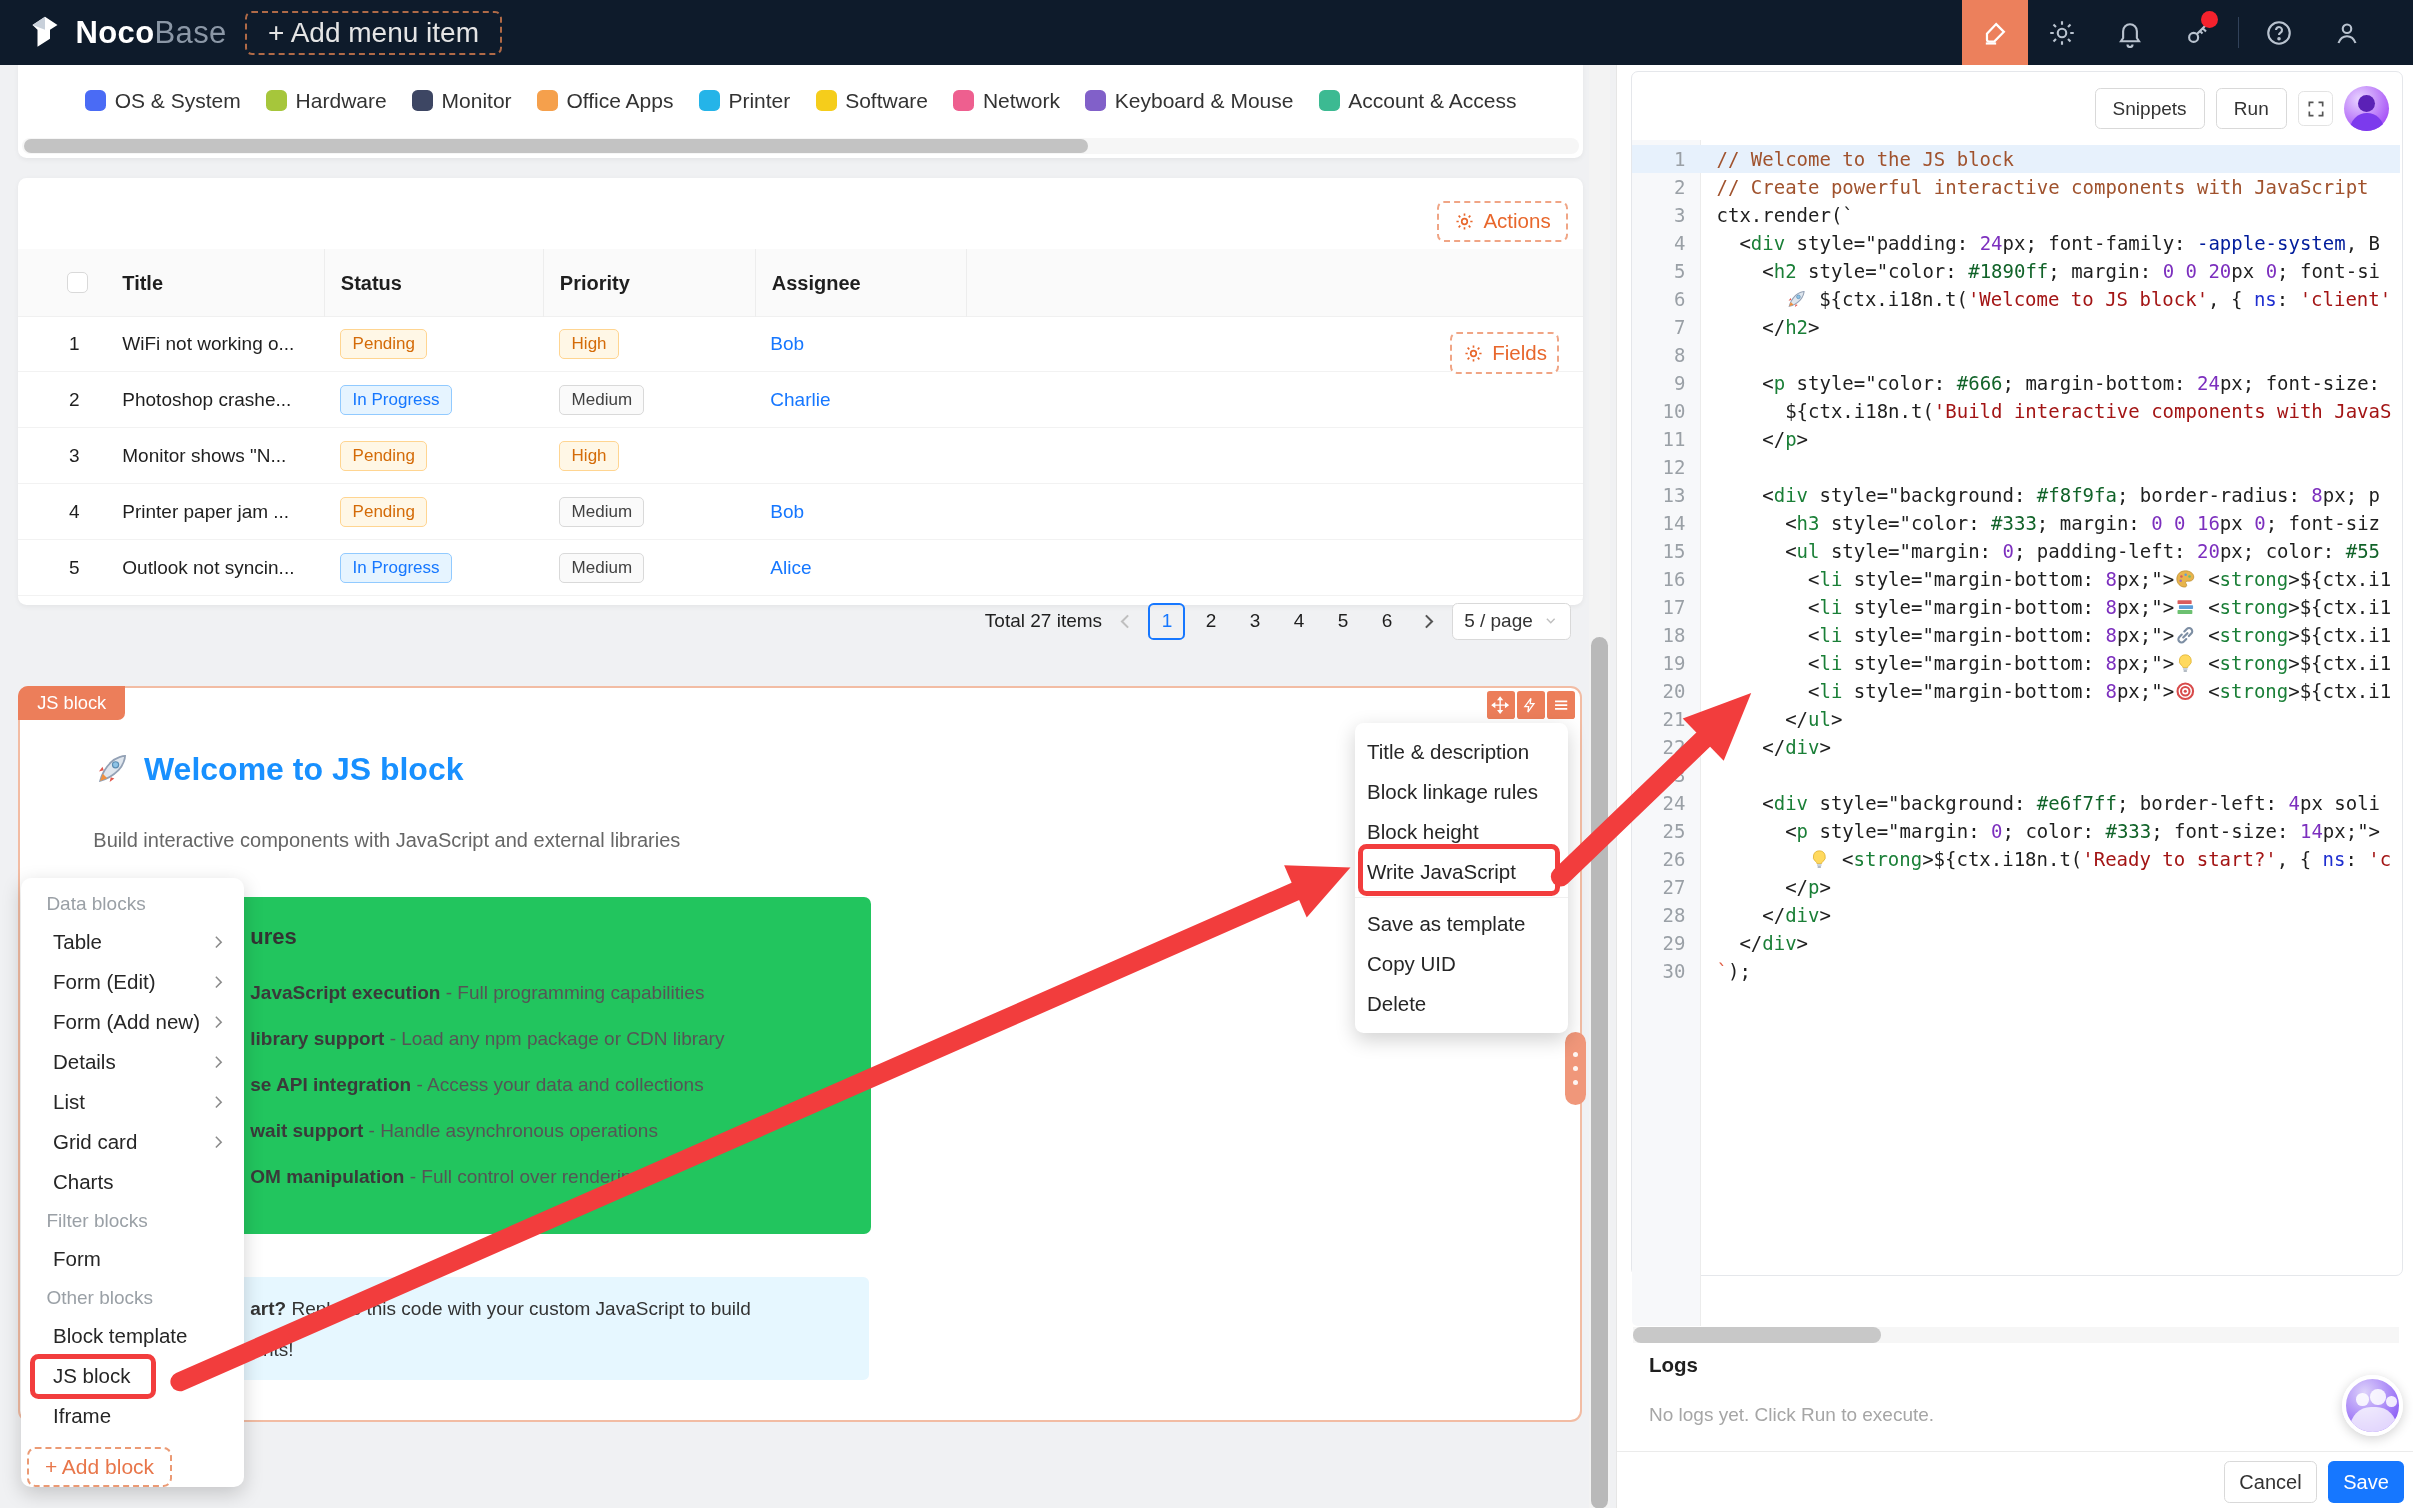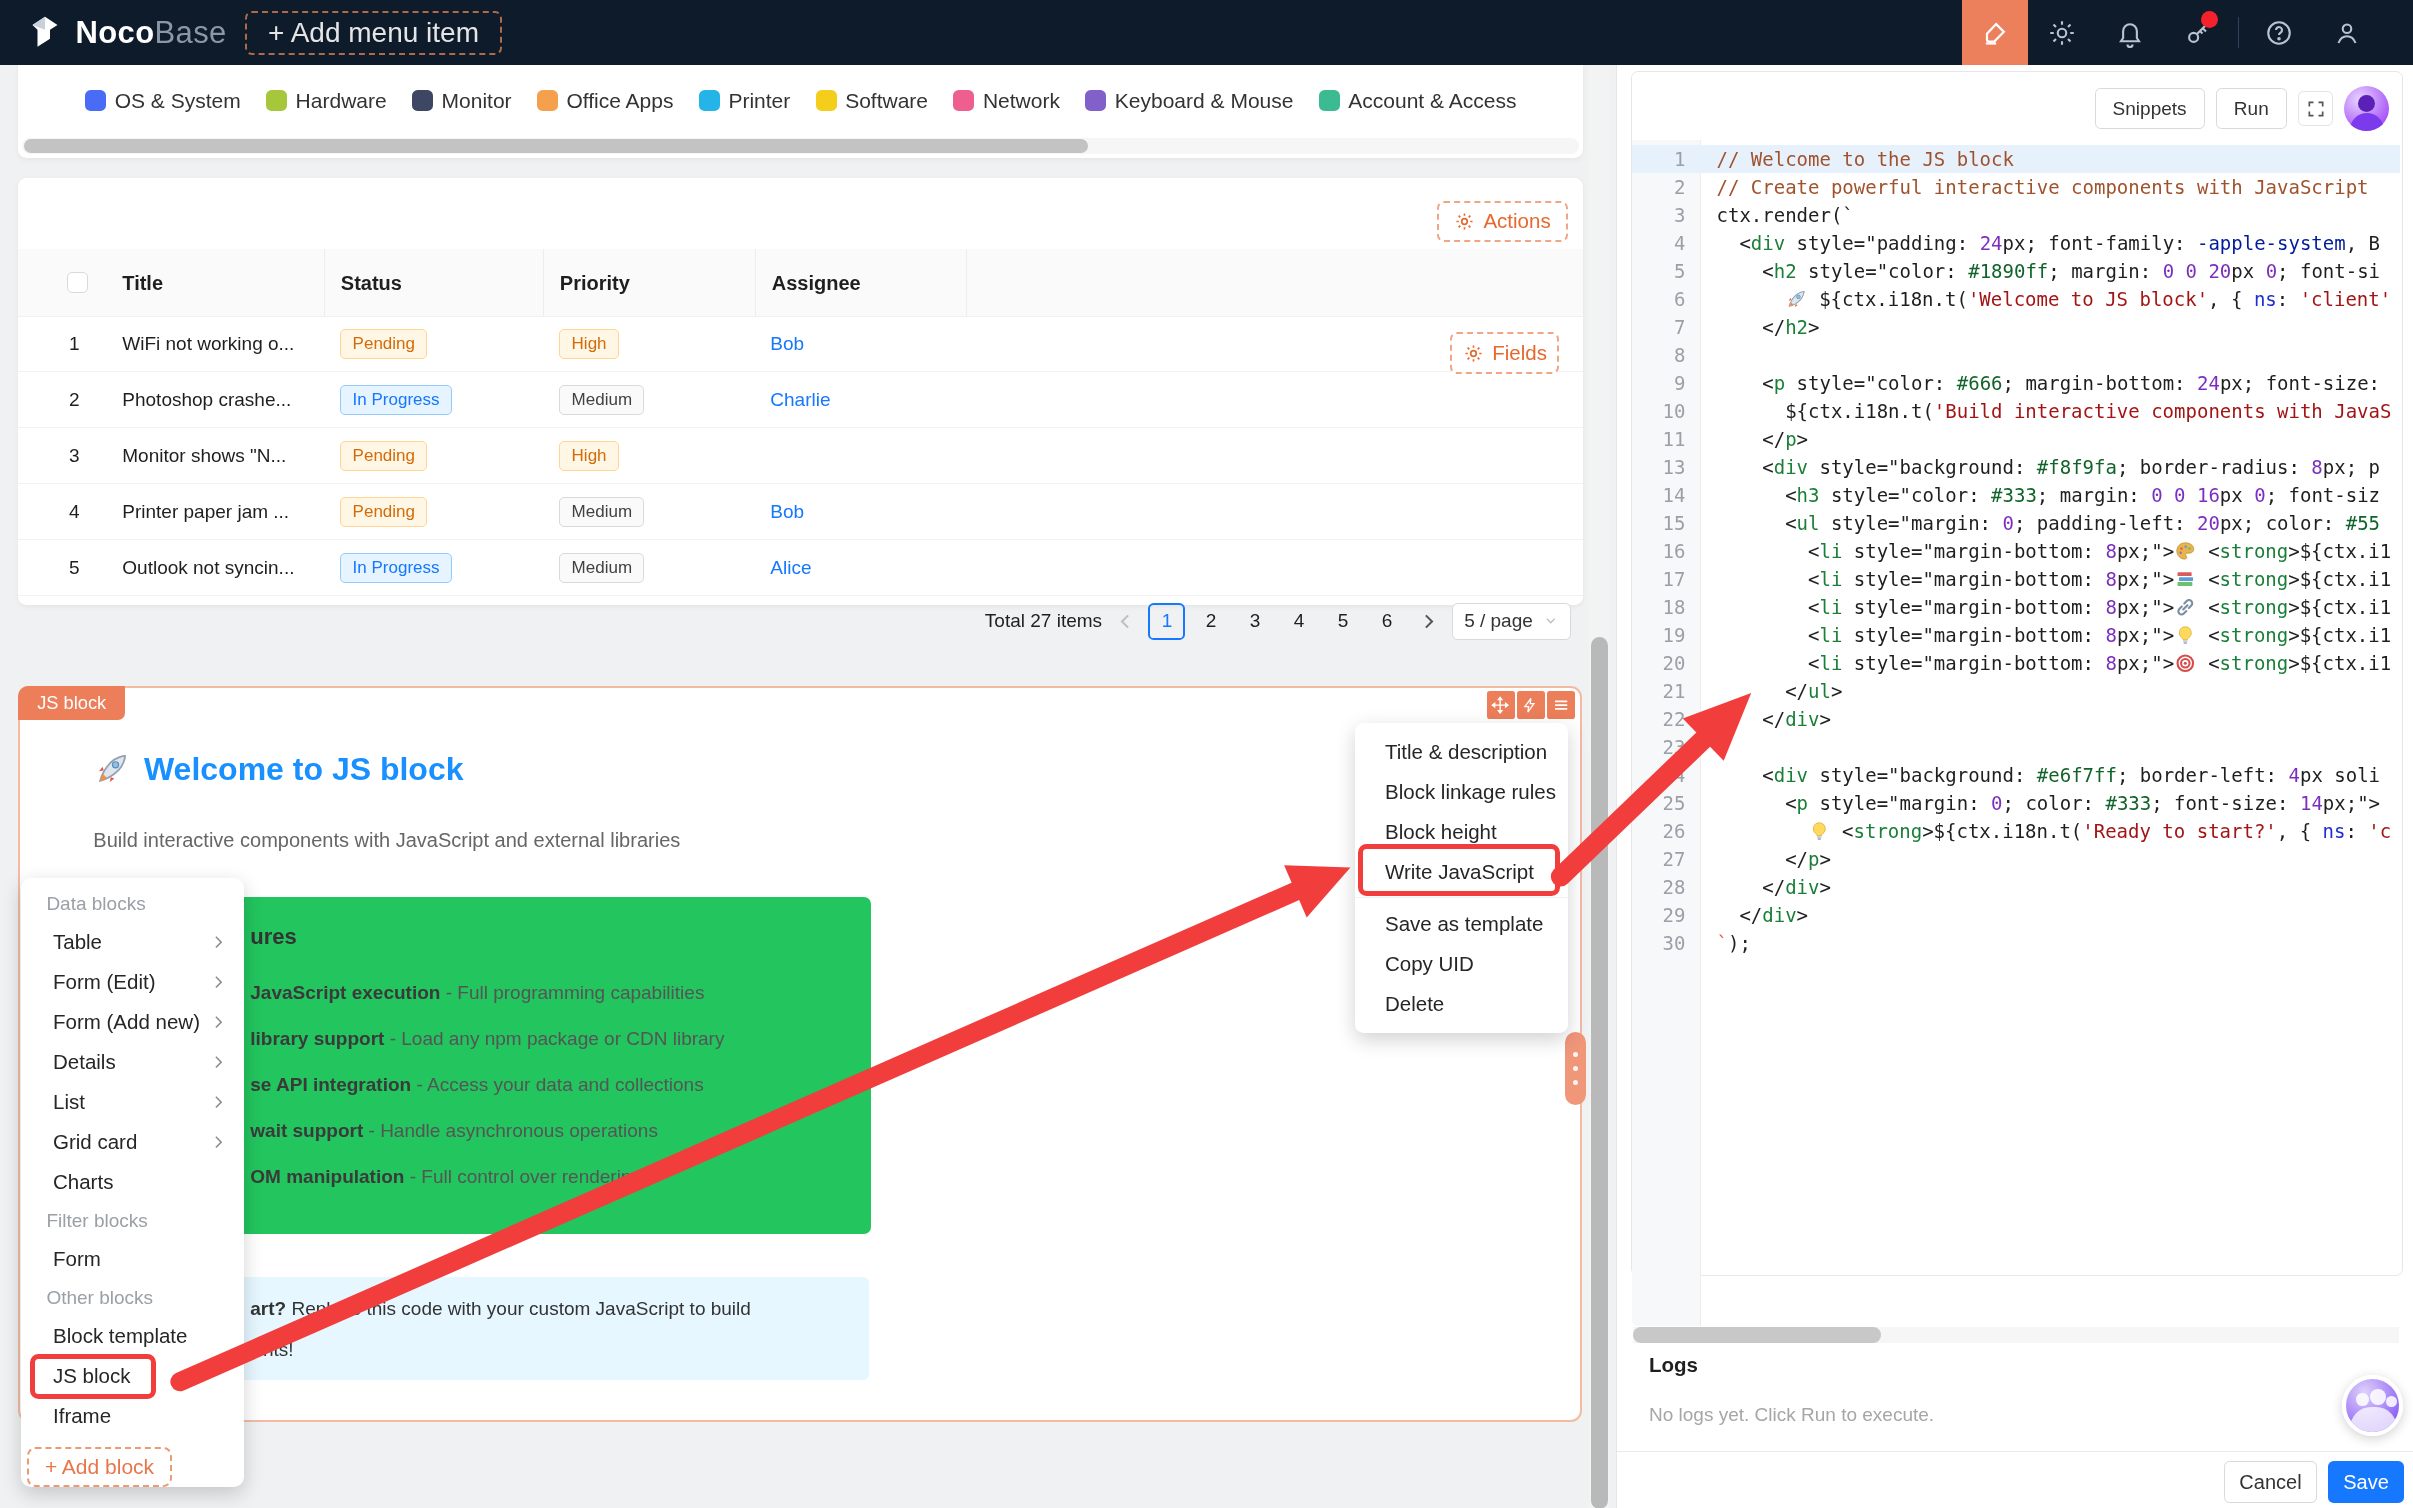--- a/index.html
+++ b/index.html
@@ -90,21 +90,21 @@
   
   .block-menu { left:21px; top:878px; width:223px; height:609px; background:#fff; border-radius:10px; box-shadow:0 6.4px 20px rgba(0,0,0,.18); z-index:30; padding-top:7px; }
   .bm-header { height:37px; display:flex; align-items:center; padding-left:25.4px; font-size:19px; color:#9aa0a6; }
   .bm-item { height:40px; display:flex; align-items:center; padding-left:32px; padding-right:17px; font-size:20.5px; color:#262626; }
   .bm-item .sp { flex:1; }
   .bm-item svg { width:18.3px; height:18.3px; color:#8c8c8c; }
   .add-block-btn { left:27px; top:1447px; width:145px; height:40px; border:2.1px dashed #eb9a74; border-radius:8.5px; color:#e8764a; font-size:21px; display:flex; align-items:center; justify-content:center; z-index:31; }
 
   
   .ctx-menu { left:1355px; top:723px; width:213px; background:#fff; border-radius:8.5px; box-shadow:0 6.4px 20px rgba(0,0,0,.18); z-index:30; padding:8.5px 0; }
-  .ctx-item { height:40px; display:flex; align-items:center; padding-left:30px; font-size:20.5px; color:#262626; }
+  .ctx-item { height:40px; display:flex; align-items:center; padding-left:12px; font-size:20.5px; color:#262626; }
   .ctx-divider { height:1.4px; background:#f0f0f0; margin:5.6px 0; }
 
   
   .red-box { border:5px solid #f23d3d; border-radius:8.5px; z-index:35; }
   .rb-jsblock { left:30px; top:1354px; width:126px; height:45px; }
   .rb-writejs { left:1358px; top:844px; width:202px; height:52px; }
 
   
   .v-track { left:1589px; top:65px; width:21px; height:1444px; background:#f3f3f3; }
   .v-thumb { left:1591px; top:637px; width:17px; height:872px; background:#b9b9b9; border-radius:8.5px; }
@@ -581,20 +581,24 @@
           </div>
           <div class="code-row">
             <span class="ln">10</span>
             <span class="cl"><span class="c-tx">      ${ctx.i18n.t(</span><span class="c-str">'Build interactive components with JavaS</span></span>
           </div>
           <div class="code-row">
             <span class="ln">11</span>
             <span class="cl"><span class="c-tx">    &lt;/</span><span class="c-tag">p</span><span class="c-tx">&gt;</span></span>
           </div>
           <div class="code-row">
+            <span class="ln">12</span>
+            <span class="cl"></span>
+          </div>
+          <div class="code-row">
             <span class="ln">13</span>
             <span class="cl"><span class="c-tx">    &lt;</span><span class="c-tag">div</span><span class="c-tx"> style="background: </span><span class="c-hex">#f8f9fa</span><span class="c-tx">; border-radius: </span><span class="c-num">8</span><span class="c-tx">px; p</span></span>
           </div>
           <div class="code-row">
             <span class="ln">14</span>
             <span class="cl"><span class="c-tx">      &lt;</span><span class="c-tag">h3</span><span class="c-tx"> style="color: </span><span class="c-hex">#333</span><span class="c-tx">; margin: </span><span class="c-num">0 0 16</span><span class="c-tx">px </span><span class="c-num">0</span><span class="c-tx">; font-siz</span></span>
           </div>
           <div class="code-row">
             <span class="ln">15</span>
             <span class="cl"><span class="c-tx">      &lt;</span><span class="c-tag">ul</span><span class="c-tx"> style="margin: </span><span class="c-num">0</span><span class="c-tx">; padding-left: </span><span class="c-num">20</span><span class="c-tx">px; color: </span><span class="c-hex">#55</span></span>

